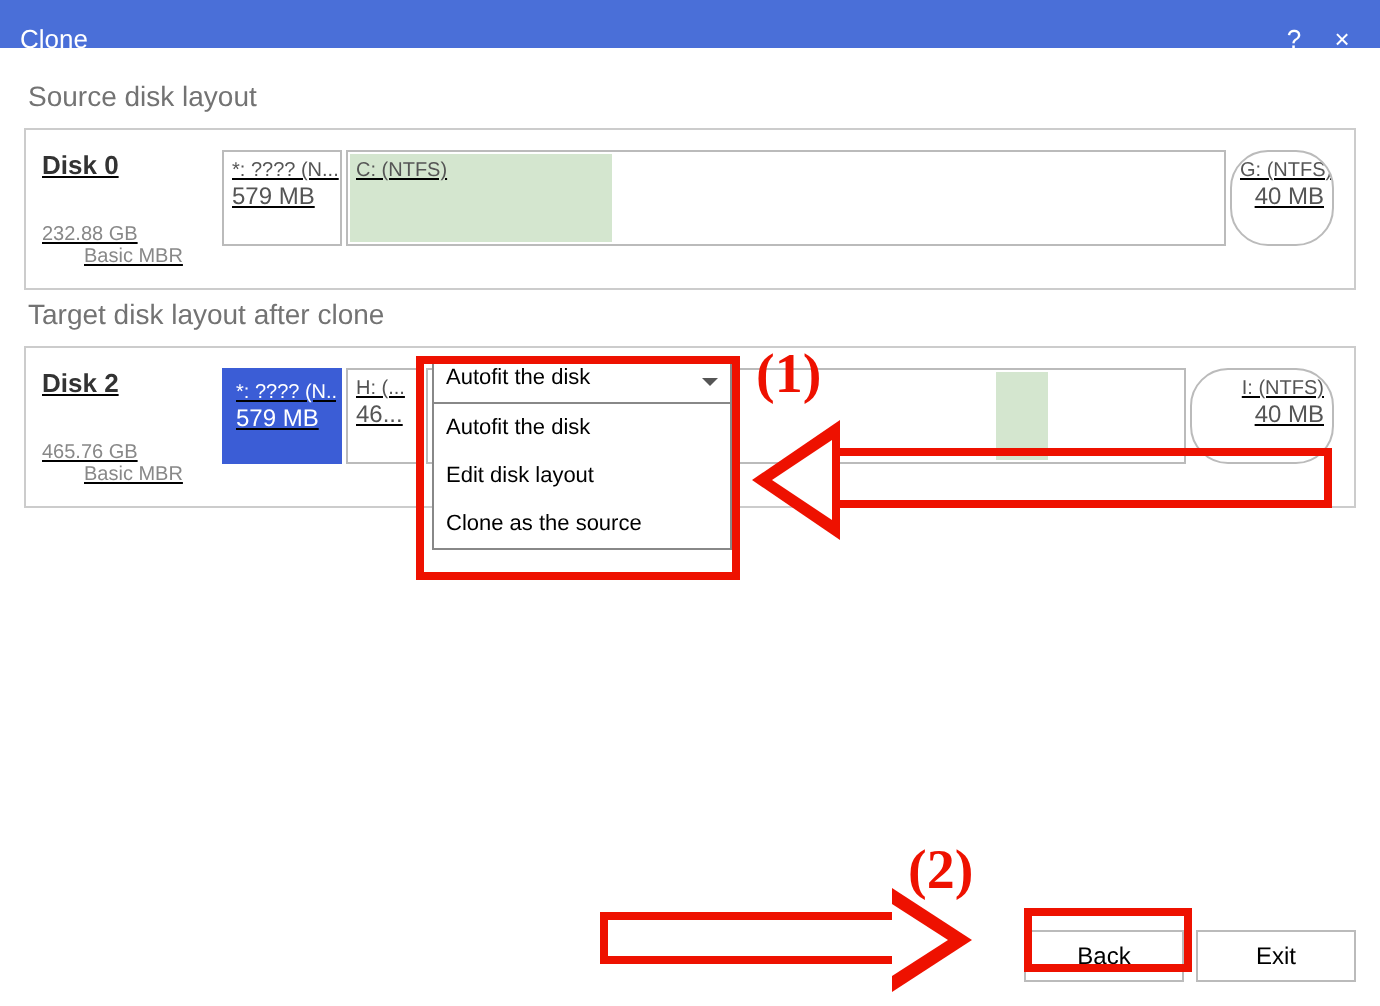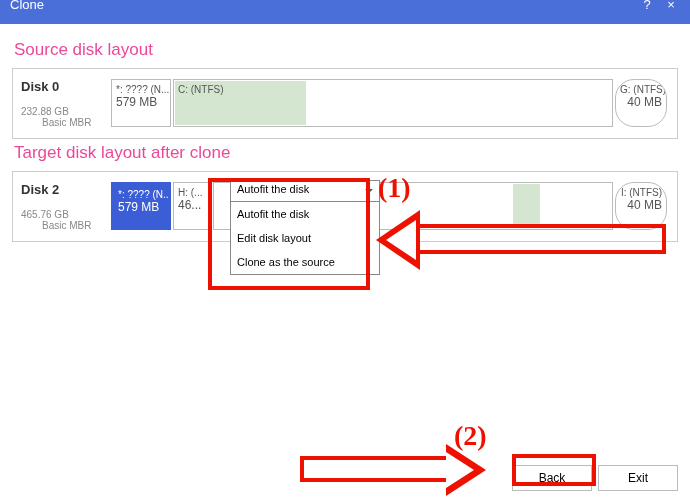--- a/index.html
+++ b/index.html
@@ -1,38 +1,38 @@
 <!DOCTYPE html>
 <html><head>
 <meta charset="utf-8">
 <style>
   * { box-sizing: border-box; margin: 0; padding: 0; font-family: "Segoe UI", Tahoma, sans-serif; }
   body { width: 690px; height: 503px; background: #fff; position: relative; overflow: hidden; }
 
-  .titlebar { height: 20px; background: #4a6fd8; color: #fff; display: flex; align-items: flex-end; padding: 12px 10px; font-size: 13px; }
+  .titlebar { height: 20px; background: #4a6fd8; color: #fff; display: flex; align-items: flex-start; padding: 12px 10px; font-size: 13px; }
   .titlebar .spacer { flex: 1; }
   .titlebar .icon { width: 18px; text-align: center; font-size: 13px; margin-left: 6px; cursor: pointer; }
 
   .content { padding: 12px 12px 0 12px; }
-  .section-title { font-size: 17px; color: #ec4899; margin: 4px 0 8px 2px; }
+  .section-title { font-size: 14px; color: #737373; margin: 4px 0 8px 2px; }
 
-  .disk-box { border: 1px solid #ccc; padding: 10px 8px; display: flex; align-items: stretch; position: relative; }
+  .disk-box { border: 1px solid #ccc; padding: 10px 8px; display: flex; align-items: stretch; position: relative; text-decoration: underline; }
   .disk-info { width: 90px; flex: none; }
   .disk-info .name { font-size: 13px; font-weight: bold; color: #333; }
-  .disk-info .size { font-size: 10px; color: #888; margin-top: 12px; }
+  .disk-info .size { font-size: 10px; color: #888; margin-top: 22px; }
   .disk-info .mbr  { font-size: 10px; color: #888; padding-left: 21px; }
 
   .parts { flex: 1; display: flex; align-items: stretch; height: 48px; }
   .part { border: 1px solid #bbb; margin-right: 2px; padding: 4px 4px 0 4px; font-size: 10px; color: #555; position: relative; overflow: hidden; }
   .part .line1 { font-size: 10px; white-space: nowrap; }
   .part .line2 { font-size: 12px; white-space: nowrap; }
   .part.sel { background: #3b5dd6; border: 3px solid #3b5dd6; color: #fff; }
   .part.right { text-align: right; border-radius: 19px; }
 
-  .dropdown { position: absolute; left: 230px; top: 180px; width: 150px; z-index: 5; }
+  .dropdown { position: absolute; left: 216px; top: 180px; width: 150px; z-index: 5; }
   .dd-btn { border: 1px solid #888; height: 22px; font-size: 11px; padding: 2px 18px 2px 6px; background: #fff; position: relative; }
   .dd-btn::after { content: ""; position: absolute; right: 6px; top: 8px; border: 4px solid transparent; border-top-color: #555; }
   .dd-list { border: 1px solid #888; border-top: none; background: #fff; }
   .dd-item { font-size: 11px; padding: 6px 6px; cursor: pointer; }
 
   .target-row { }
 
   .footer { position: absolute; bottom: 12px; right: 12px; display: flex; }
   .btn { width: 80px; height: 26px; border: 1px solid #bbb; background: #fff; font-size: 12px; margin-left: 6px; cursor: pointer; }
 
@@ -91,21 +91,21 @@
         <div class="line1">*: ???? (N...</div>
         <div class="line2">579 MB</div>
       </div>
       <div class="part" style="width:38px">
         <div class="line1">H: (...</div>
         <div class="line2">46...</div>
       </div>
       <div class="part" style="flex:1;position:relative">
         <div style="position:absolute;top:1px;bottom:1px;left:75%;width:7%;background:#d4e6cf"></div>
       </div>
-      <div class="part right" style="width:52px">
+      <div class="part right" style="width:72px">
         <div class="line1">I: (NTFS)</div>
         <div class="line2">40 MB</div>
       </div>
     </div>
   </div>
 
 </div>
 
 <div class="dropdown">
   <div class="dd-btn">Autofit the disk</div>

